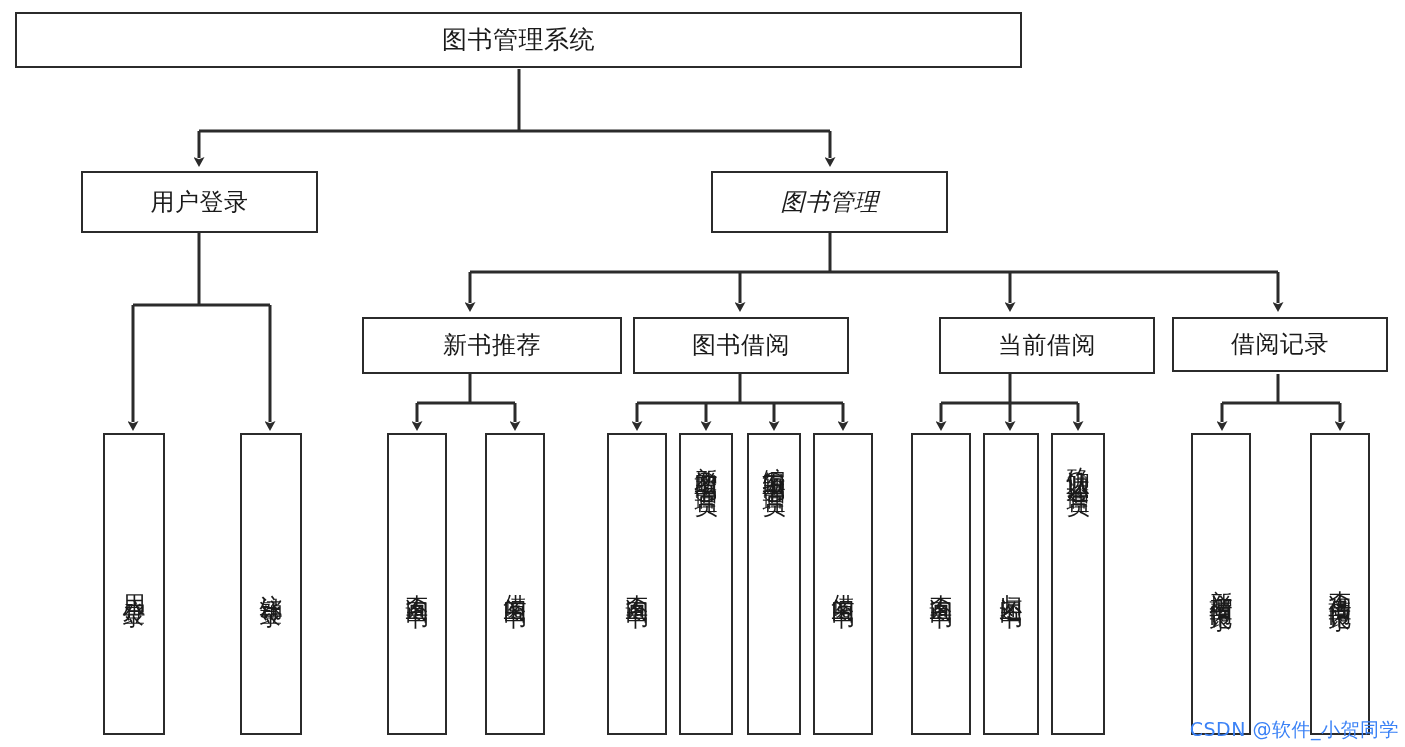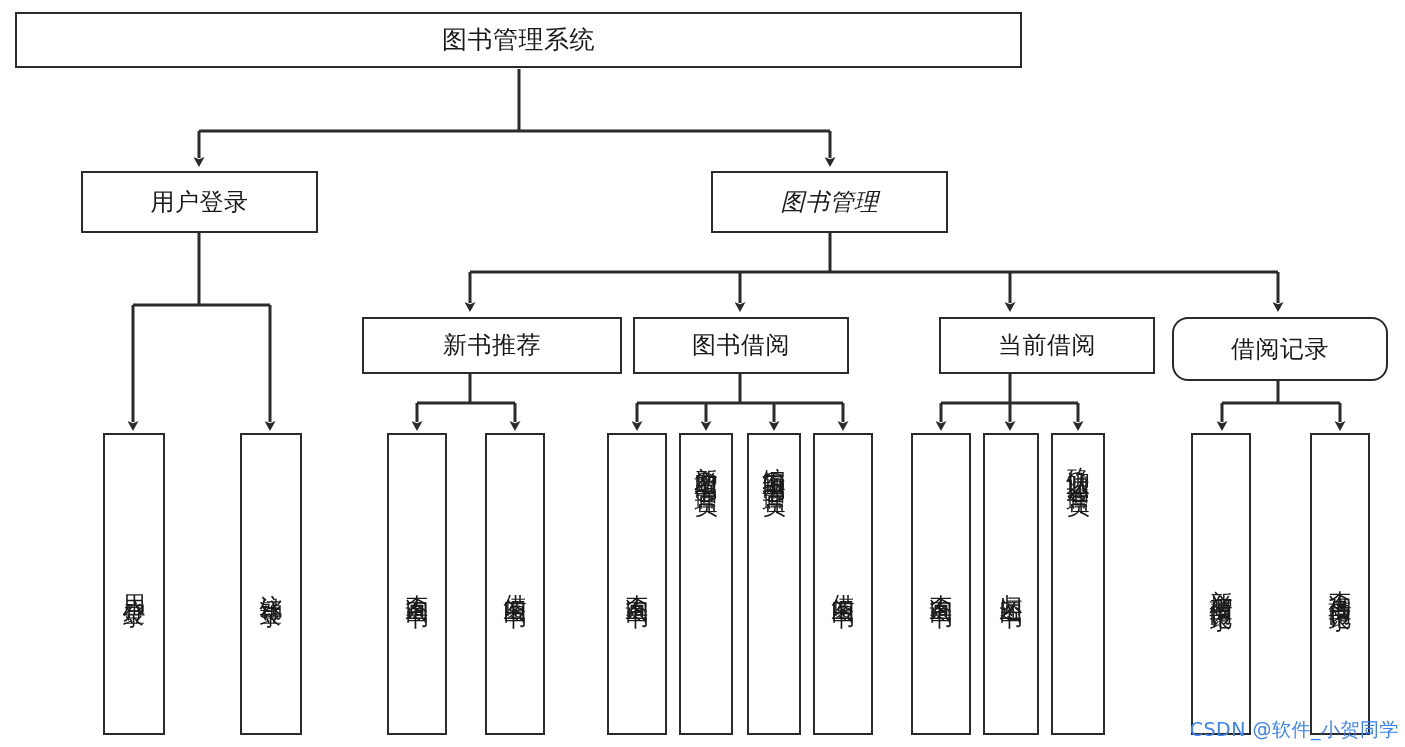--- a/index.html
+++ b/index.html
@@ -144,21 +144,21 @@
 
   <div class="node horiz" style="left:362px; top:317px; width:260px; height:57px;">
     <span class="node-label">新书推荐</span>
   </div>
   <div class="node horiz" style="left:633px; top:317px; width:216px; height:57px;justify-content:center;">
     <span class="node-label">图书借阅</span>
   </div>
   <div class="node horiz" style="left:903px; top:317px; width:216px; height:57px;margin-left:36px;">
     <span class="node-label">当前借阅</span>
   </div>
-  <div class="node horiz" style="left:1172px; top:317px; width:216px; height:64px;border-radius:16px;">
+  <div class="node horiz" style="left:1172px; top:317px; width:216px; height:55px;">
     <span class="node-label">借阅记录</span>
   </div>
 
   <div class="node vert centered" style="left:103px; top:433px; width:62px; height:302px;">
     <span class="node-label">用户登录</span>
   </div>
   <div class="node vert centered" style="left:240px; top:433px; width:62px; height:302px;">
     <span class="node-label">注销登录</span>
   </div>
 

